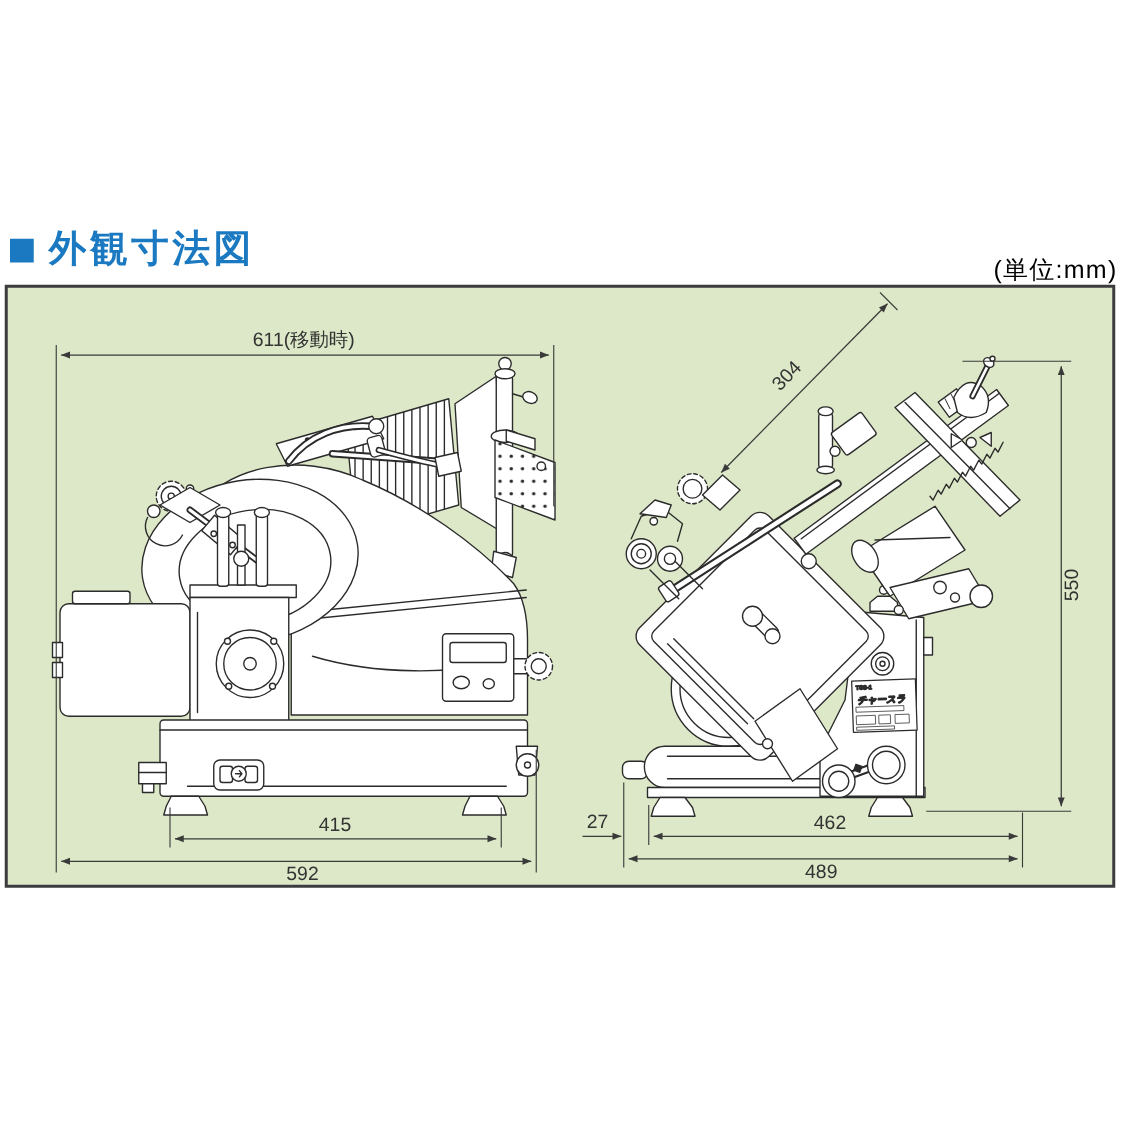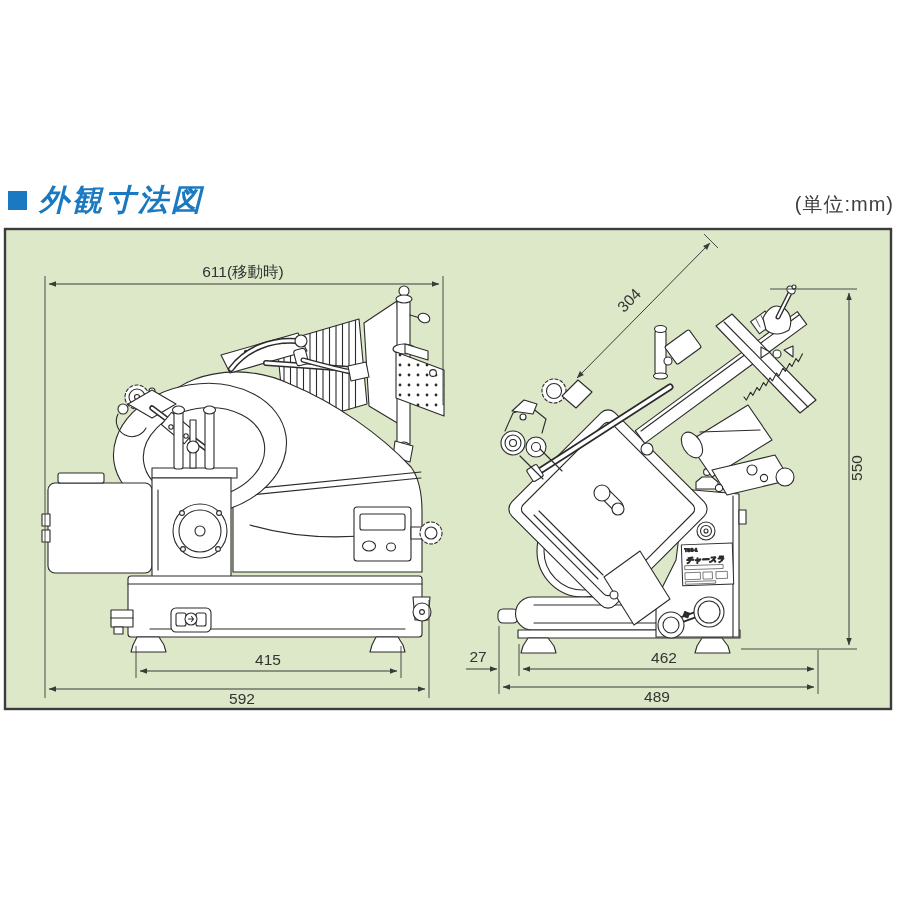--- a/index.html
+++ b/index.html
@@ -1,22 +1,22 @@
 <!DOCTYPE html>
 <html><head>
 <meta charset="utf-8">
 <style>
   html,body{margin:0;padding:0;background:#ffffff;}
   body{width:900px;height:900px;position:relative;overflow:hidden;
        font-family:"Liberation Sans","DejaVu Sans",sans-serif;}
-  .title-row{position:absolute;left:8px;top:185px;display:flex;align-items:center;gap:12px;font-style:italic;}
+  .title-row{position:absolute;left:8px;top:185px;display:flex;align-items:center;gap:12px;}
   .title-bullet{width:19px;height:19px;background:#1a79c0;display:inline-block;}
   .page-title{font-size:30px;font-weight:bold;color:#1a79c0;letter-spacing:3px;line-height:1;}
-  .unit-note{position:absolute;left:720px;top:191px;width:174px;text-align:right;
-             font-size:20px;color:#404040;letter-spacing:1px;}
+  .unit-note{position:absolute;left:720px;top:202px;width:174px;text-align:right;
+             font-size:20px;color:#000000;letter-spacing:1px;}
   svg{position:absolute;left:0;top:0;}
   svg text{font-family:"Liberation Sans","DejaVu Sans",sans-serif;font-size:15.5px;fill:#333333;}
   .np-model{font-size:4.6px;font-weight:bold;}
   .np-prod{font-size:7.6px;font-weight:bold;font-style:italic;}
 </style>
 </head>
 <body>
 
 <div class="title-row">
   <span class="title-bullet"></span>

